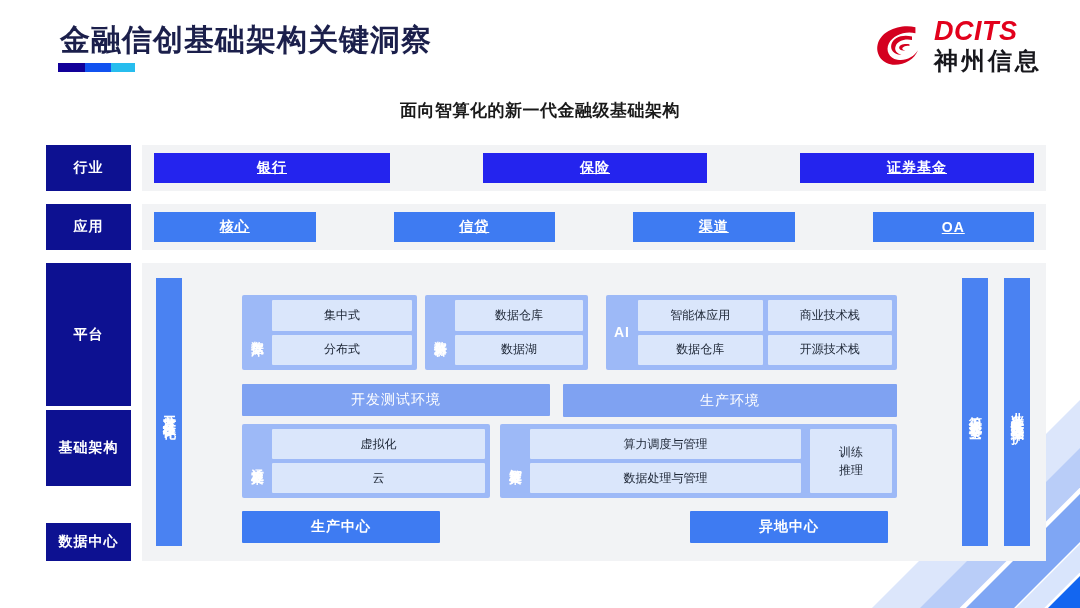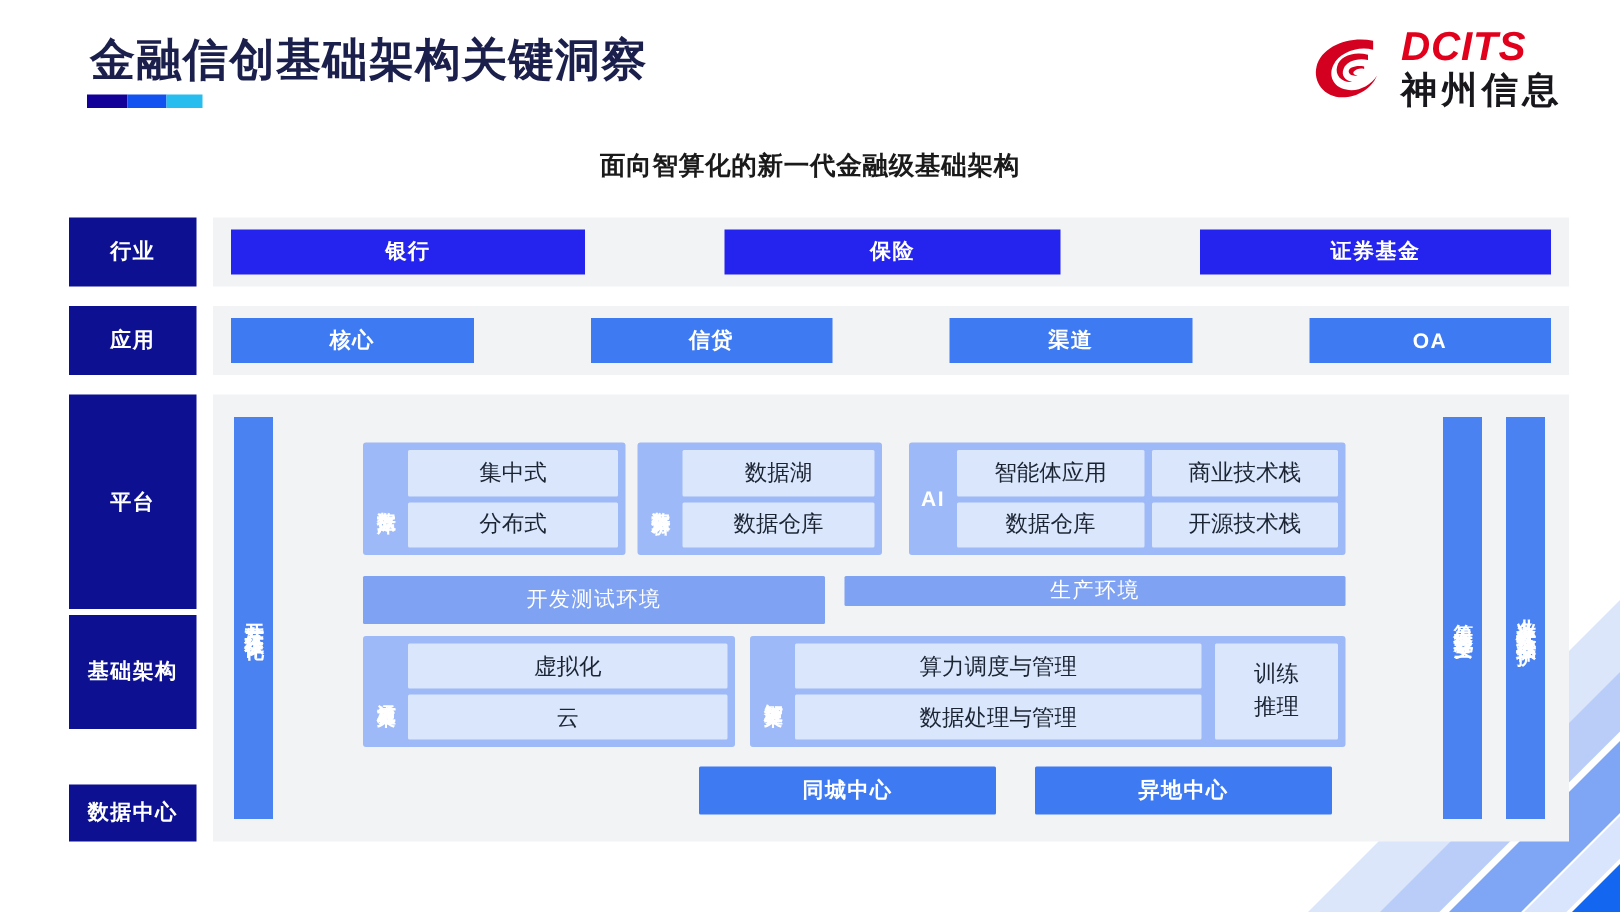--- a/index.html
+++ b/index.html
@@ -62,21 +62,21 @@
   
   .pane { position: absolute; left: 96px; right: 0; background: #f2f3f5; }
   .pane-industry { top: 4px;   height: 46px; }
   .pane-app      { top: 63px;  height: 46px; }
   .pane-plat     { top: 122px; height: 298px; }
 
   .bar-row { position: absolute; left: 0; right: 0; top: 0; bottom: 0; display: flex; align-items: center; }
 
   .chip {
     display: flex; align-items: center; justify-content: center;
-    color: #fff; font-weight: bold; letter-spacing: 1px;
+    color: #fff; font-weight: bold; letter-spacing: 1px; text-decoration: underline;
   }
   .chip-industry { height: 30px; background: #2424ee; font-size: 14px; }
   .chip-app { height: 30px; background: #3e7bf2; font-size: 14px; }
 
   
   .plat-inner { position: absolute; left: 0; top: 0; right: 0; bottom: 0; }
 
   .vbar {
     position: absolute; background: #4a82f2; color: #fff;
     font-size: 13px; font-weight: bold; line-height: 1.08;
@@ -94,34 +94,34 @@
   .grp-label {
     flex: 0 0 auto; width: 20px; color: #fff; font-size: 12.5px; font-weight: bold;
     writing-mode: vertical-rl; letter-spacing: 1px; line-height: 1.05;
     display: flex; align-items: center; justify-content: center; text-align: center;
   }
   .grp-body { flex: 1 1 auto; display: flex; flex-direction: column; gap: 4px; margin-left: 5px; }
   .grp-row { display: flex; gap: 5px; flex: 1 1 0; }
   .cell {
     flex: 1 1 0; background: #dae6fb; color: #1b2433;
     display: flex; align-items: center; justify-content: center;
-    font-size: 15px; border-radius: 1px;
+    font-size: 12px; border-radius: 1px;
   }
 
   .grp-db   { left: 100px; top: 32px; width: 175px; height: 75px; }
   .grp-da   { left: 283px; top: 32px; width: 163px; height: 75px; }
   .grp-ai   { left: 464px; top: 32px; width: 291px; height: 75px; }
   .grp-ai .grp-label { width: 22px; writing-mode: horizontal-tb; font-size: 14px; }
 
   .envbar {
     position: absolute; background: #7fa2f2; color: #fff; font-size: 14px; font-weight: normal;
     display: flex; align-items: center; justify-content: center; letter-spacing: 1px; border-radius: 1px;
   }
   .env-dev  { left: 100px; top: 121px; width: 308px; height: 32px; }
-  .env-prod { left: 421px; top: 121px; width: 334px; height: 20px; }
+  .env-prod { left: 421px; top: 121px; width: 334px; height: 33px; }
 
   .grp-tsk  { left: 100px; top: 161px; width: 248px; height: 74px; }
   .grp-zsk  { left: 358px; top: 161px; width: 397px; height: 74px; }
   .grp-zsk .grp-body { flex-direction: row; }
   .grp-zsk .col-main { flex: 1 1 auto; display: flex; flex-direction: column; gap: 4px; }
   .grp-zsk .col-side { flex: 0 0 82px; display: flex; margin-left: 5px; }
   .grp-zsk .col-side .cell { white-space: pre-line; line-height: 1.5; }
 
   .dcbar {
     position: absolute; background: #3e7bf2; color: #fff; font-size: 14px; font-weight: bold;
@@ -213,24 +213,24 @@
             <div class="grp-row">
                 <div class="cell">分布式</div>
               </div>
           </div>
         </div>
 
         <div class="grp grp-da">
           <div class="grp-label">数据分析</div>
           <div class="grp-body">
             <div class="grp-row">
+                <div class="cell">数据仓库</div>
+              </div>
+            <div class="grp-row">
                 <div class="cell">数据湖</div>
-              </div>
-            <div class="grp-row">
-                <div class="cell">数据仓库</div>
               </div>
           </div>
         </div>
 
         <div class="grp grp-ai">
           <div class="grp-label">AI</div>
           <div class="grp-body">
             <div class="grp-row">
               <div class="cell">智能体应用</div>
               <div class="cell">商业技术栈</div>
@@ -268,19 +268,19 @@
                   <div class="cell">数据处理与管理</div>
                 </div>
             </div>
             <div class="col-side">
               <div class="cell">训练
 推理</div>
             </div>
           </div>
         </div>
 
-        <div class="dcbar dc-2">同城中心</div>
+        <div class="dcbar dc-1">生产中心</div>
         <div class="dcbar dc-3">异地中心</div>
 
       </div>
     </div>
   </div>
 </div>
 
 </body></html>

